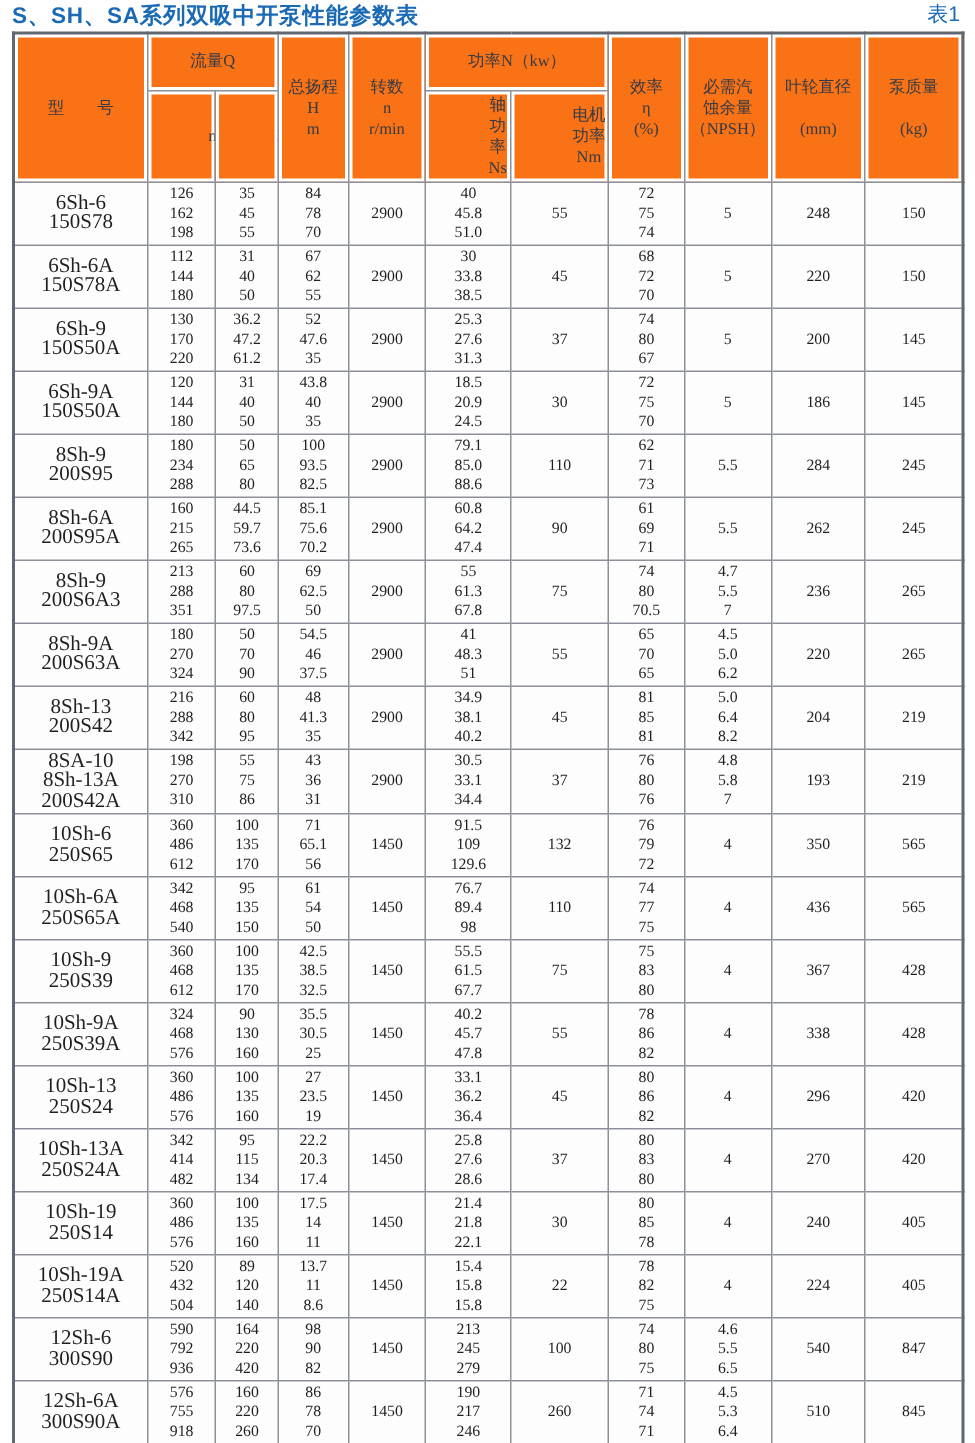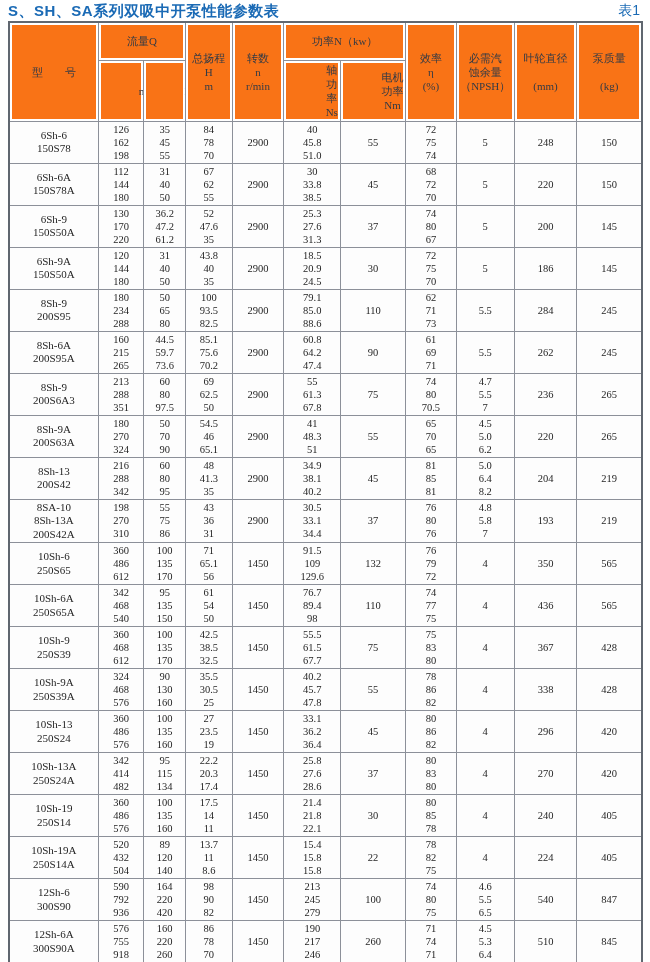--- a/index.html
+++ b/index.html
@@ -6,21 +6,21 @@
   html, body {
     width: 650px;
     background: #ffffff;
     font-family: "Liberation Serif", serif;
   }
   body { height: 962px; overflow: hidden; }
 
   .page-header {
     display: flex;
     justify-content: space-between;
-    align-items: flex-start;
+    align-items: center;
     padding: 2px 10px 3px 8px;
     height: 21px;
   }
   .doc-title {
     font-family: "Liberation Sans", sans-serif;
     font-weight: bold;
     font-size: 15px;
     color: #1a6ab5;
     letter-spacing: 0.5px;
   }
@@ -59,21 +59,21 @@
   .pump-table thead th.span2 { height: 72px; }
   .pump-table tbody td {
     background: #fdfdfd;
     color: #1f1f1f;
     font-size: 10.5px;
     line-height: 13px;
     height: 42px;
     padding: 1px 0;
   }
   .pump-table tbody td.model-cell {
-    font-size: 11px;
+    font-size: 14px;
     line-height: 13.5px;
   }
   .page-footer {
     text-align: center;
     font-size: 12.5px;
     color: #222;
     padding-top: 6px;
   }
 </style>
 </head>
@@ -304,21 +304,21 @@
         <td class="model-cell">8Sh-9A
 200S63A</td>
         <td>180
 270
 324</td>
         <td>50
 70
 90</td>
         <td>54.5
 46
-65.1</td>
+37.5</td>
         <td>2900</td>
         <td>41
 48.3
 51</td>
         <td>55</td>
         <td>65
 70
 65</td>
         <td>4.5
 5.0

